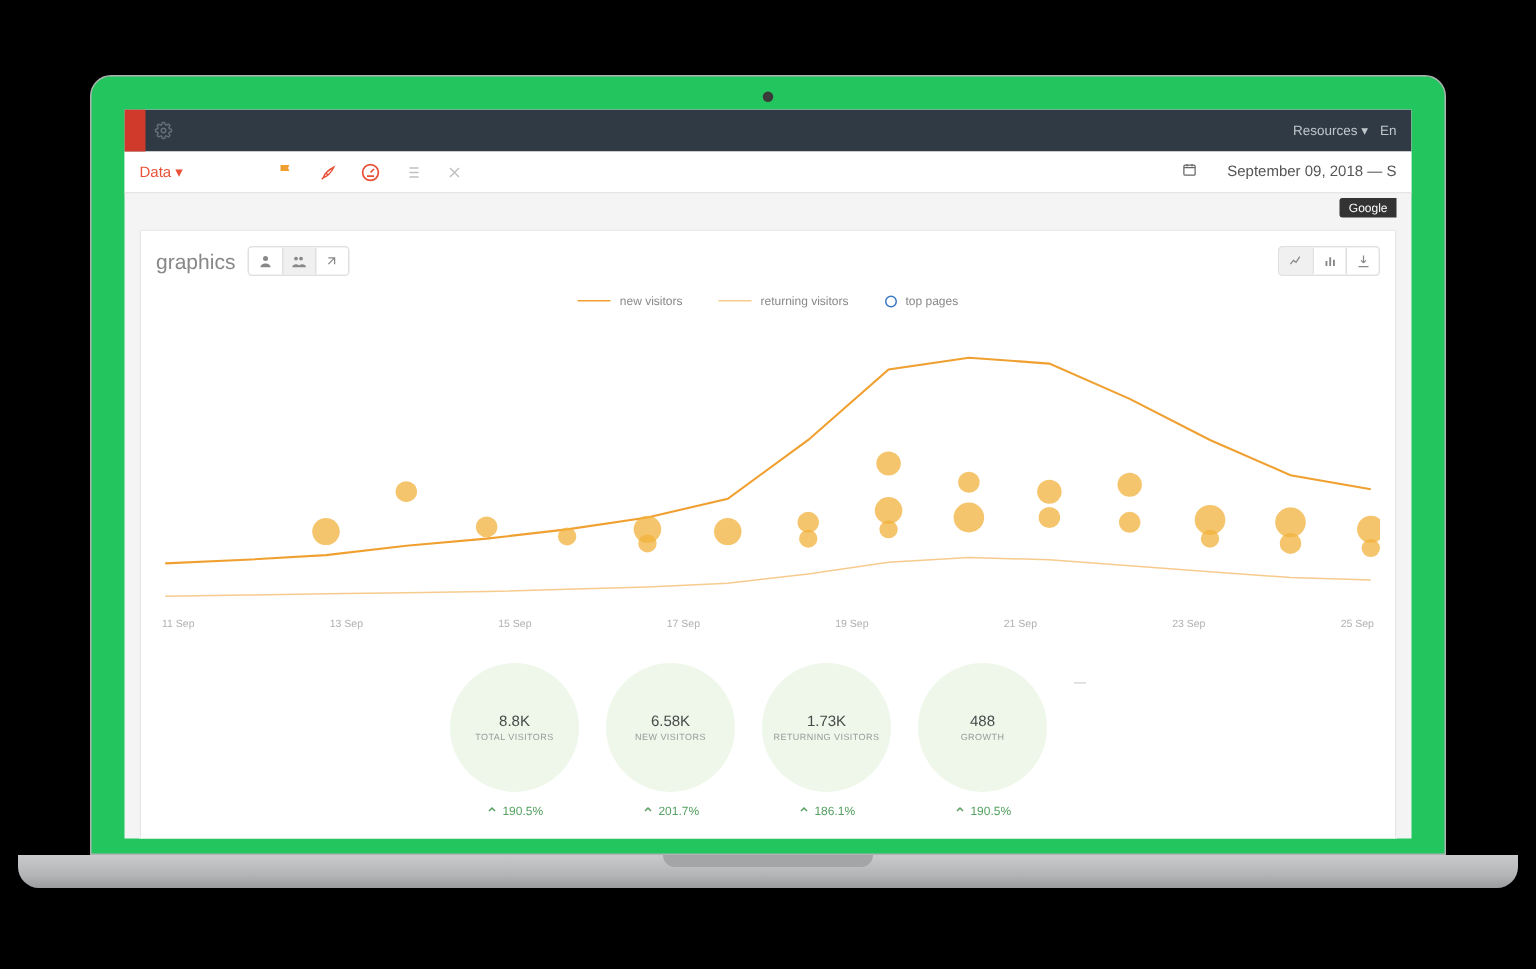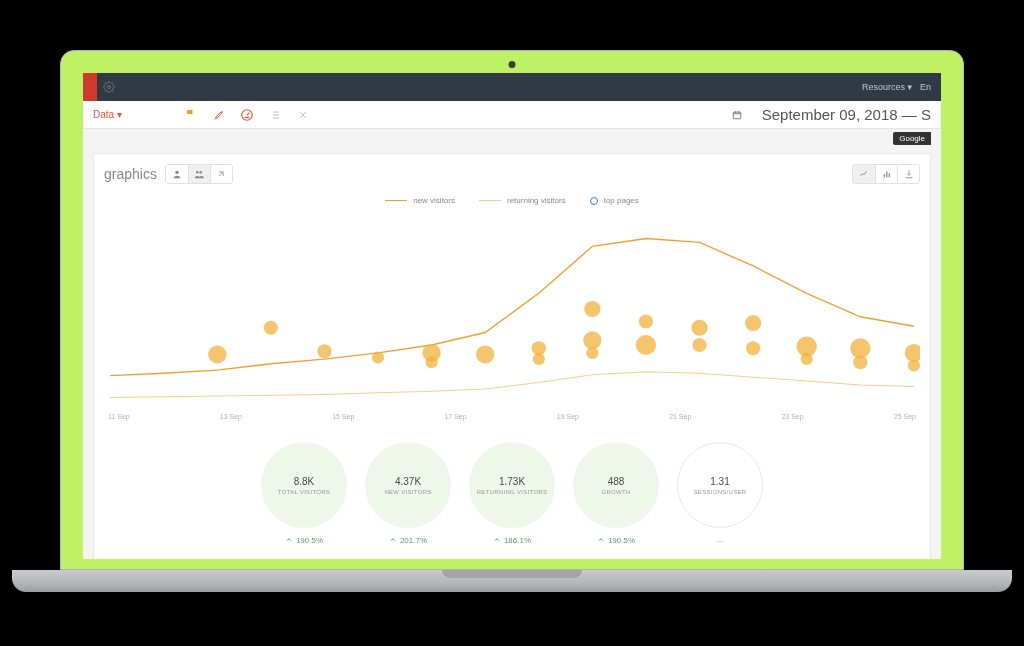--- a/index.html
+++ b/index.html
@@ -26,21 +26,21 @@
   
   .laptop {
     position: absolute;
     left: 60px; top: 50px;
     width: 904px; height: 540px;
   }
   .laptop-screen {
     position: absolute;
     left: 0; top: 0;
     width: 904px; height: 520px;
-    background: #bef264;
+    background: #22c55e;
     border: 1px solid #b0b1b3;
     border-radius: 14px 14px 0 0;
     padding: 22px 22px 10px 22px;
   }
   .camera {
     position: absolute;
     left: 50%; top: 10px;
     transform: translateX(-50%);
     width: 7px; height: 7px;
     border-radius: 50%;
@@ -103,21 +103,21 @@
   .toolbar .datadrop { color: var(--accent-red); cursor: pointer; }
   .toolbar .tb-ico {
     width: 18px; height: 18px;
     display: inline-flex; align-items: center; justify-content: center;
     cursor: pointer;
   }
   .toolbar .tb-ico.active svg { color: var(--accent-red); }
   .toolbar .tb-ico svg { color: #b8b8b8; }
   .toolbar .date {
     margin-left: auto;
-    color: #555; font-size: 15px;
+    color: #555; font-size: 10px;
     display: flex; align-items: center; gap: 20px;
     cursor: pointer;
   }
 
   .panel {
     margin: 24px 10px 10px 10px;
     background: var(--bg-white);
     border: 1px solid #e8e8e8;
     position: relative;
     padding: 10px 10px 14px 10px;
@@ -383,21 +383,21 @@
               </div>
               <div class="delta">
                 <svg width="8" height="8" viewBox="0 0 24 24" fill="none" stroke="currentColor" stroke-width="3">
                   <path d="M6 14l6-6 6 6"></path>
                 </svg>
                 <span>190.5%</span>
               </div>
             </div>
             <div class="stat">
               <div class="circle">
-                <div class="val">4.37K</div>
+                <div class="val">6.58K</div>
                 <div class="lbl">NEW VISITORS</div>
               </div>
               <div class="delta">
                 <svg width="8" height="8" viewBox="0 0 24 24" fill="none" stroke="currentColor" stroke-width="3">
                   <path d="M6 14l6-6 6 6"></path>
                 </svg>
                 <span>201.7%</span>
               </div>
             </div>
             <div class="stat">
@@ -418,24 +418,20 @@
                 <div class="lbl">GROWTH</div>
               </div>
               <div class="delta">
                 <svg width="8" height="8" viewBox="0 0 24 24" fill="none" stroke="currentColor" stroke-width="3">
                   <path d="M6 14l6-6 6 6"></path>
                 </svg>
                 <span>190.5%</span>
               </div>
             </div>
             <div class="stat plain">
-              <div class="circle">
-                <div class="val">1.31</div>
-                <div class="lbl">SESSIONS/USER</div>
-              </div>
               <div class="delta none">
                 <span>—</span>
               </div>
             </div>
           </div>
       </div>
 
     </div>
   </div>
   <div class="laptop-base">

